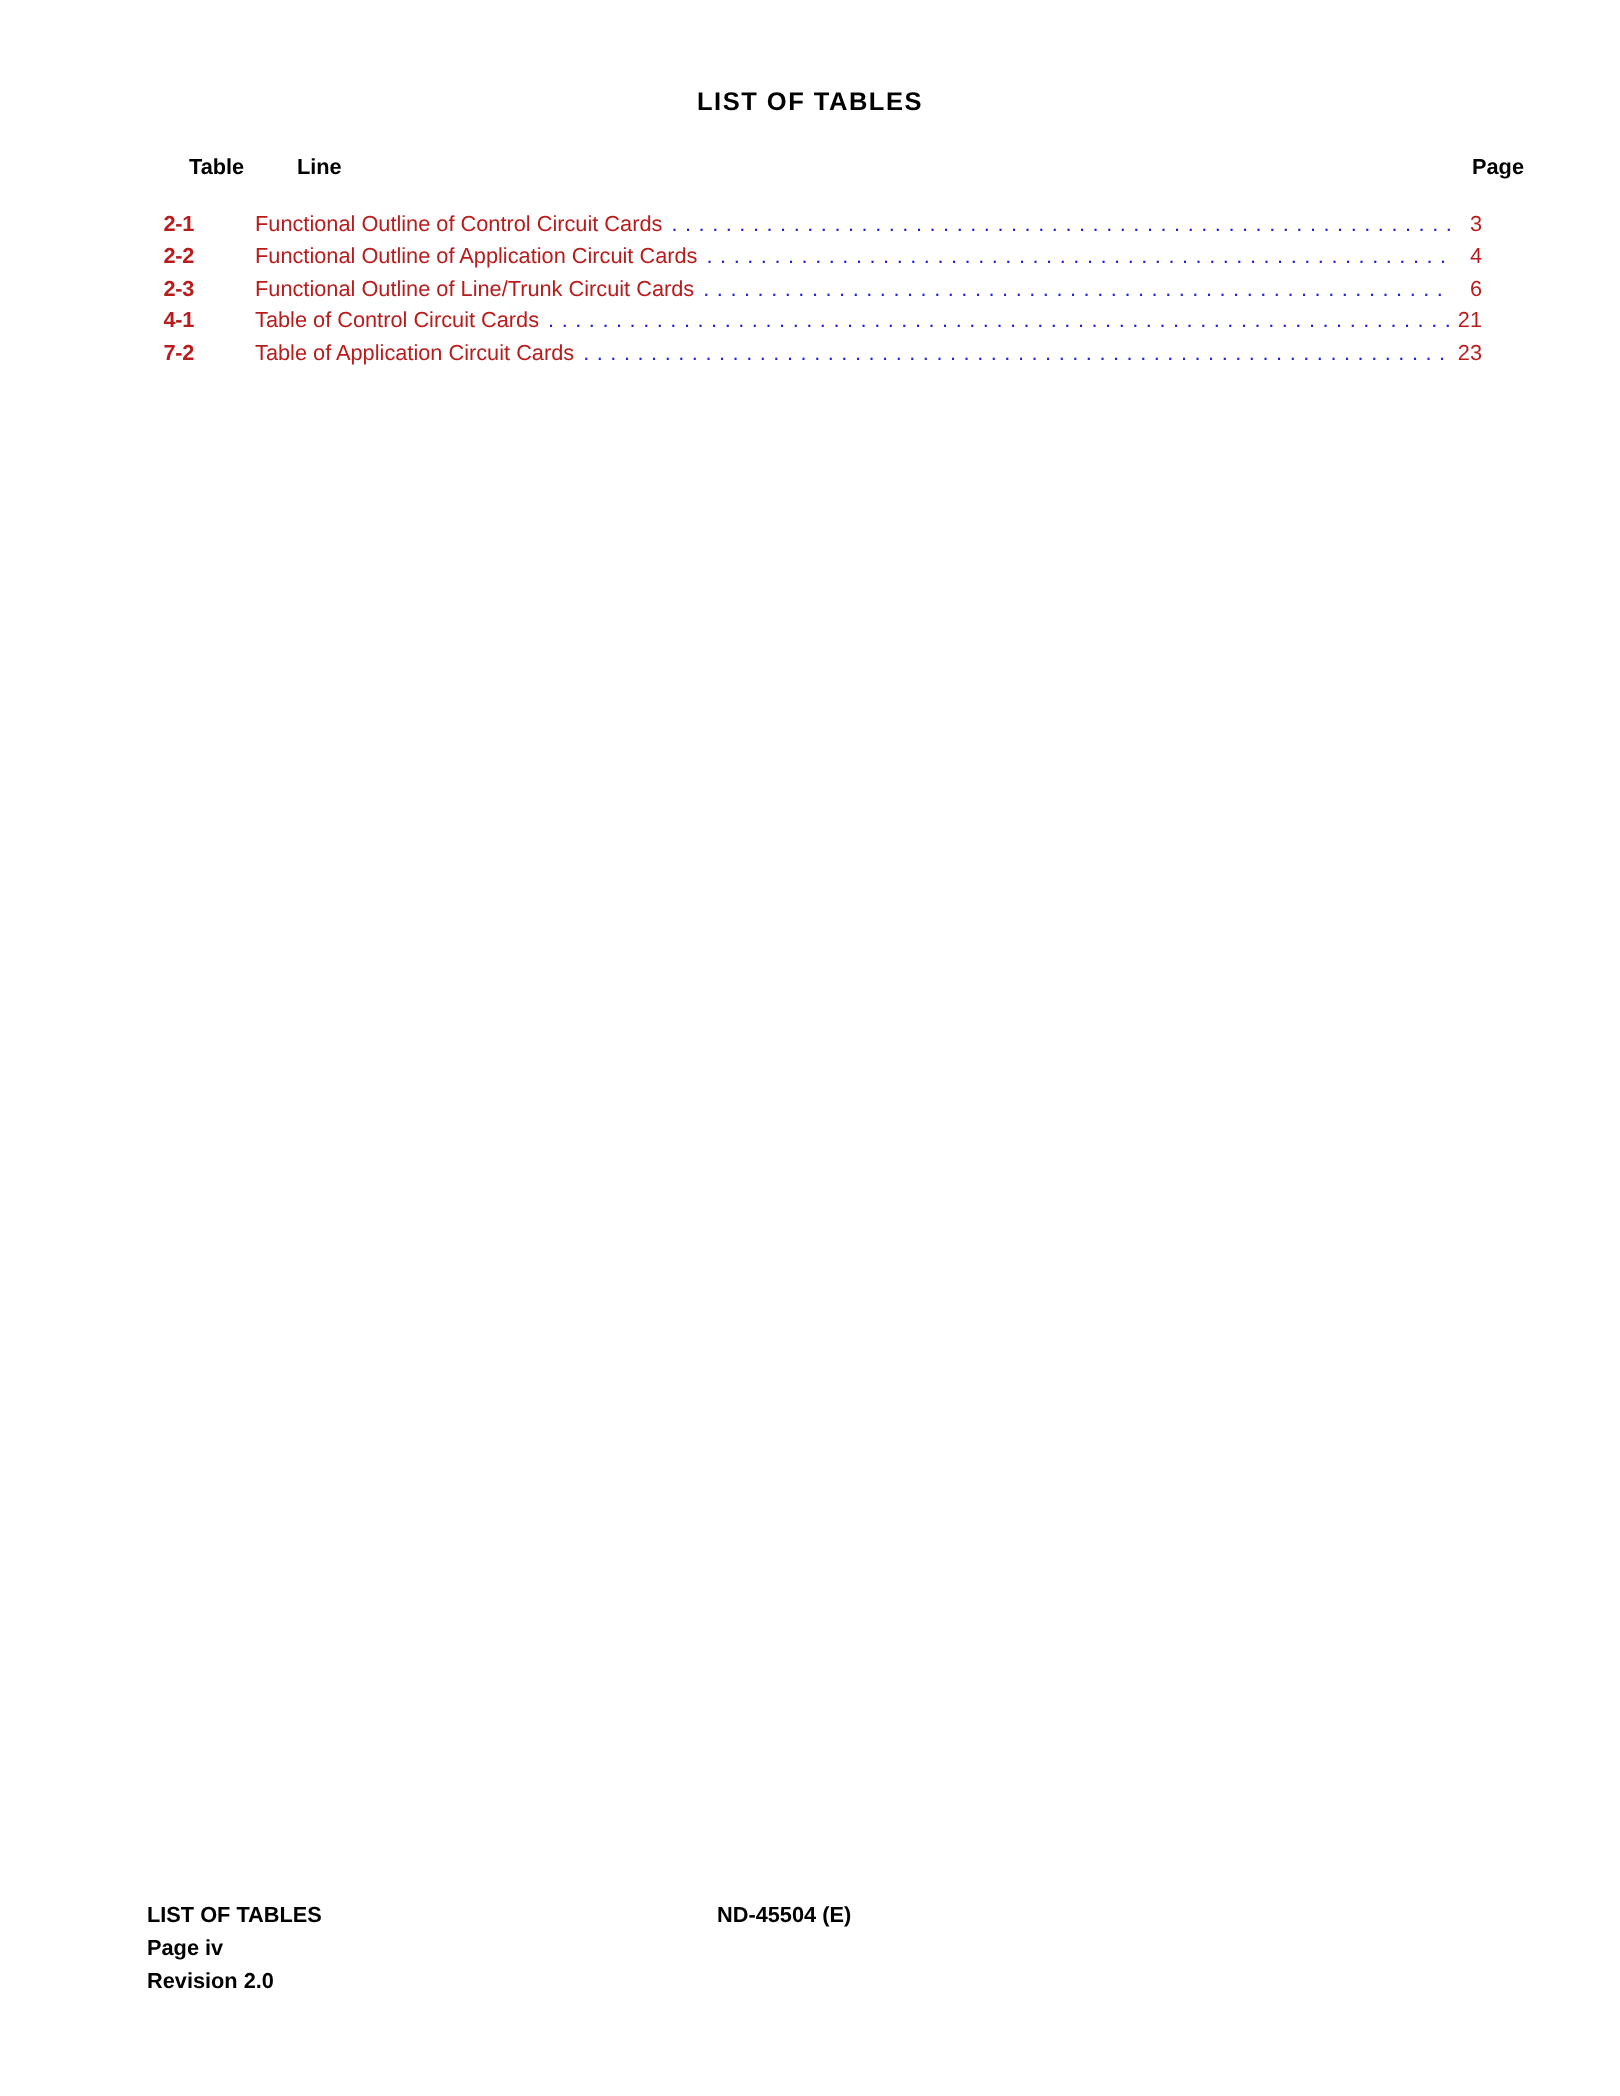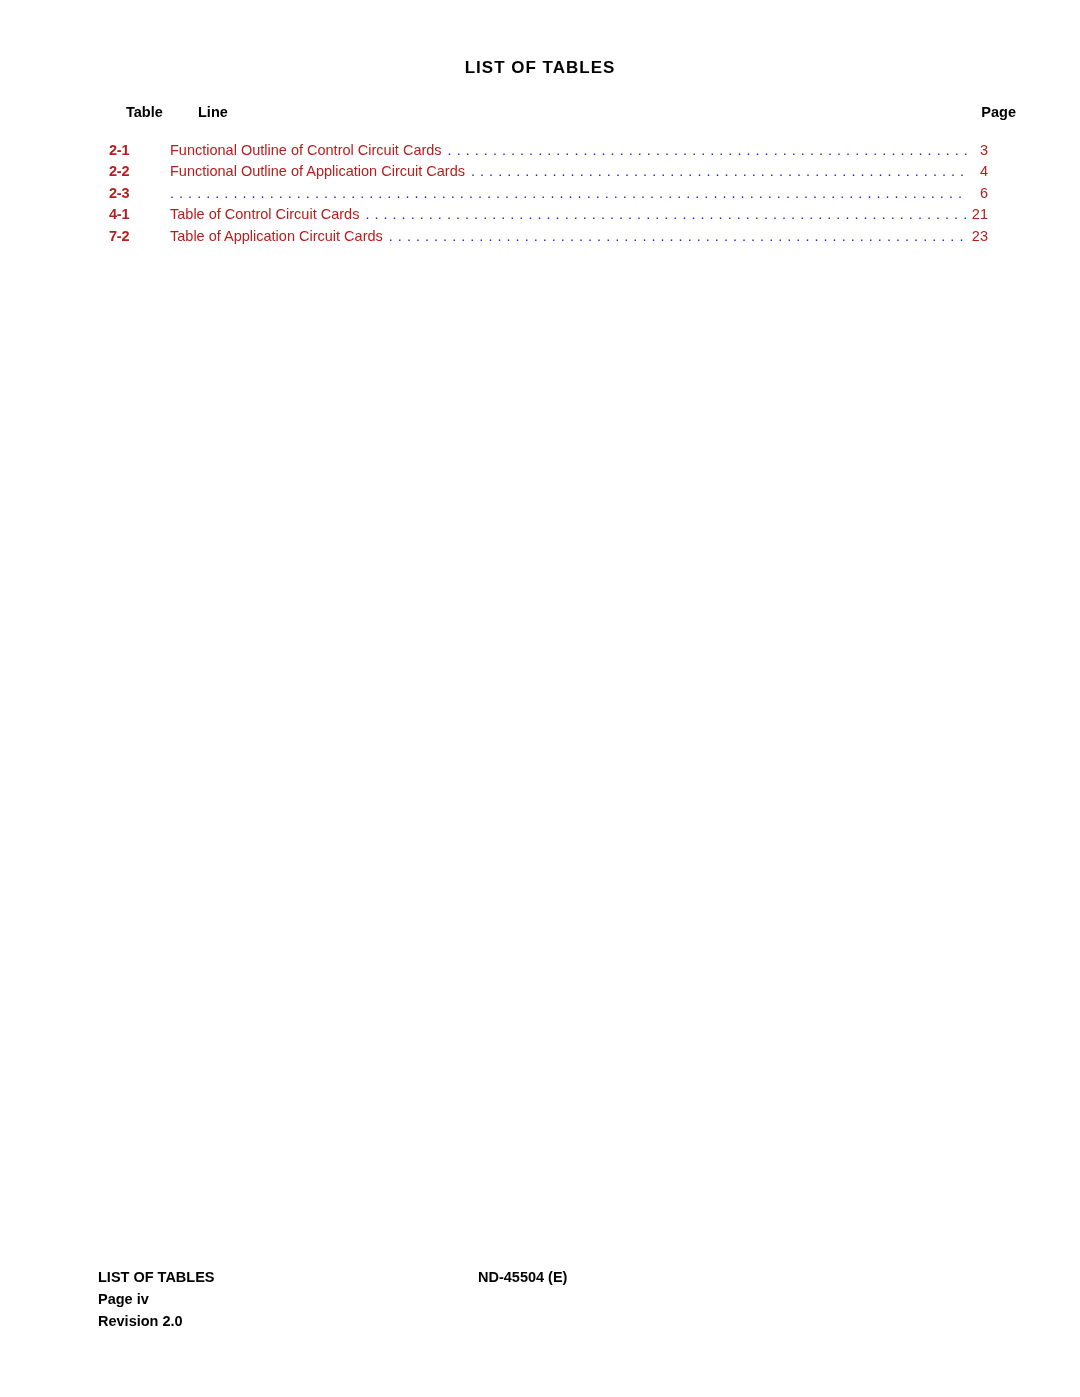--- a/index.html
+++ b/index.html
@@ -178,20 +178,21 @@
         <span class="toc-num">2-2</span>
         <span class="toc-mid">
           <span class="toc-title">Functional Outline of Application Circuit Cards</span>
           <span class="toc-dots"></span>
           <span class="toc-page">4</span>
         </span>
       </div>
       <div class="toc-row">
         <span class="toc-num">2-3</span>
         <span class="toc-mid">
+          <span class="toc-title">Functional Outline of Line/Trunk Circuit Cards</span>
           <span class="toc-dots"></span>
           <span class="toc-page">6</span>
         </span>
       </div>
       <div class="toc-row">
         <span class="toc-num">4-1</span>
         <span class="toc-mid">
           <span class="toc-title">Table of Control Circuit Cards</span>
           <span class="toc-dots"></span>
           <span class="toc-page">21</span>

